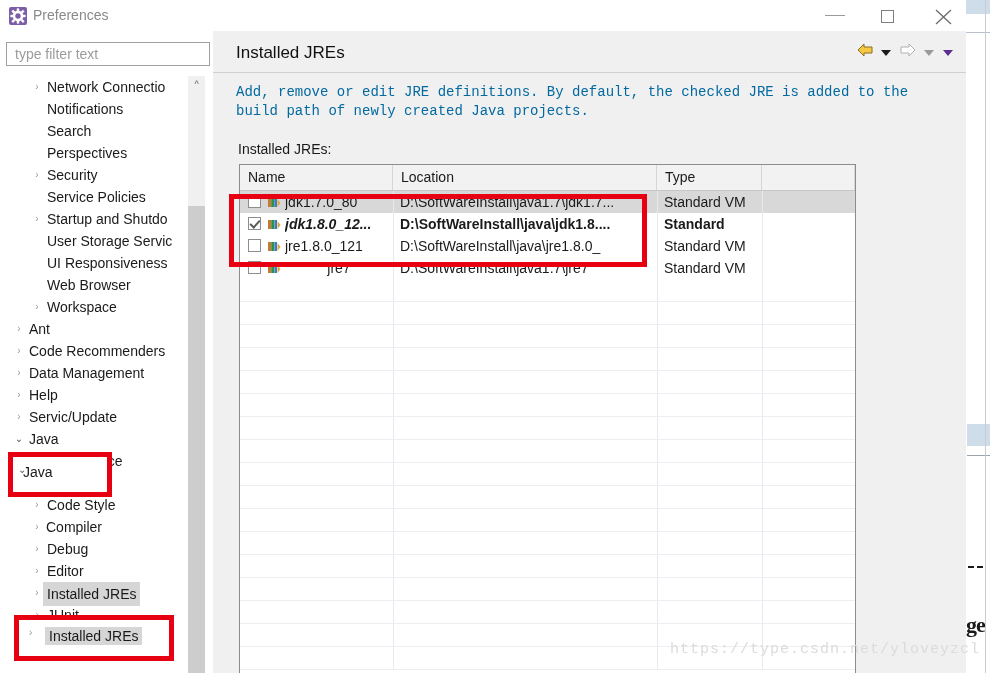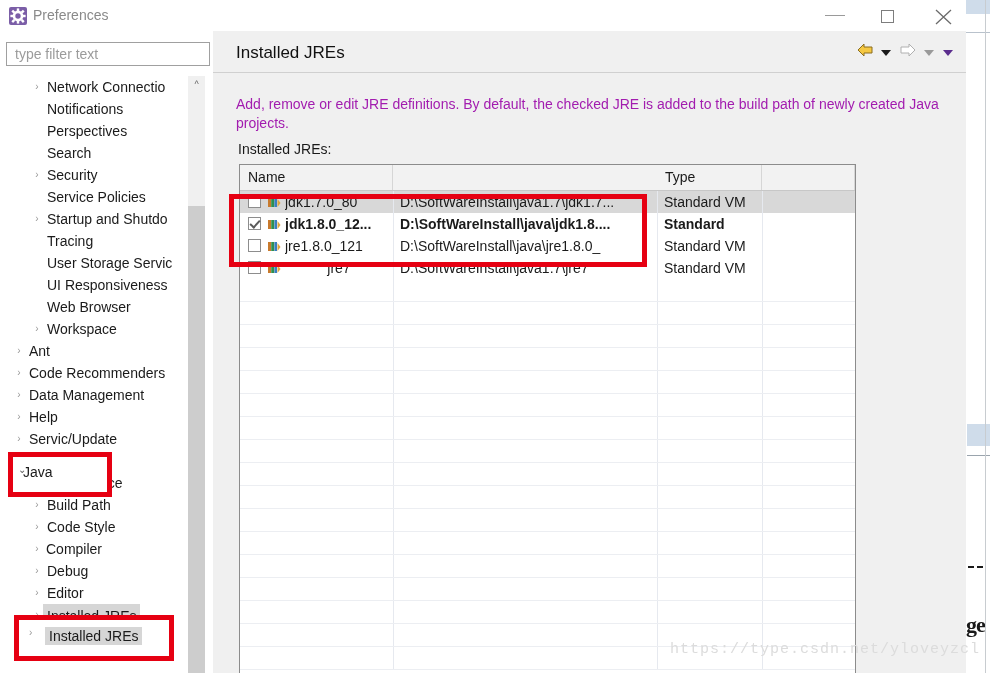--- a/index.html
+++ b/index.html
@@ -68,22 +68,22 @@
   #page-title{position:absolute;left:10px;top:4px;font-size:17px;color:#111;
               font-family:"Liberation Sans",sans-serif;}
   #header-rule{position:absolute;left:0;top:41px;width:753px;height:1px;background:#d0d0d0;}
   #nav-tools{position:absolute;right:13px;top:12px;height:20px;}
   .navitem{display:inline-block;vertical-align:middle;margin-left:5px;cursor:default;}
   .caret{width:0;height:0;border-left:5px solid transparent;border-right:5px solid transparent;
          border-top:6px solid #1a1a1a;display:inline-block;vertical-align:middle;}
   .caret.grey{border-top-color:#9a9a9a;}
   .caret.purple{border-top-color:#5b2d8e;}
 
-  #desc{position:absolute;left:23px;top:52px;width:718px;font-size:14px;line-height:19px;color:#a21caf;
-        font-family:Liberation Sans, sans-serif;margin-top:12px;}
+  #desc{position:absolute;left:23px;top:52px;width:718px;font-size:14px;line-height:19px;color:#0369a1;
+        font-family:Liberation Mono, monospace;}
   #list-label{position:absolute;left:25px;top:110px;font-size:14px;color:#1a1a1a;
               font-family:"Liberation Sans",sans-serif;}
 
   
   #table-wrap{position:absolute;left:26px;top:133px;width:617px;height:540px;
               border:1px solid #8c8c8c;background:#ffffff;box-sizing:border-box;overflow:hidden;}
   #thead{position:relative;height:25px;background:#f2f2f2;border-bottom:1px solid #c7c7c7;}
   .th{position:absolute;top:0;height:25px;line-height:25px;font-size:14px;color:#1a1a1a;
       padding-left:8px;box-sizing:border-box;border-right:1px solid #d6d6d6;
       font-family:"Liberation Sans",sans-serif;}
@@ -168,38 +168,35 @@
     </div>
     <div id="tree">
         <div class="tree-item">
           <span class="arrow" style="left: 31px;">›</span>
           <span class="lbl" style="left: 47px;">Network Connectio</span>
         </div>
         <div class="tree-item">
           <span class="lbl" style="left: 47px;">Notifications</span>
         </div>
         <div class="tree-item">
+          <span class="lbl" style="left: 47px;">Search</span>
+        </div>
+        <div class="tree-item">
           <span class="lbl" style="left: 47px;">Perspectives</span>
         </div>
         <div class="tree-item">
-          <span class="lbl" style="left: 47px;">Search</span>
-        </div>
-        <div class="tree-item">
           <span class="arrow" style="left: 31px;">›</span>
           <span class="lbl" style="left: 47px;">Security</span>
         </div>
         <div class="tree-item">
           <span class="lbl" style="left: 47px;">Service Policies</span>
         </div>
         <div class="tree-item">
           <span class="arrow" style="left: 31px;">›</span>
           <span class="lbl" style="left: 47px;">Startup and Shutdo</span>
-        </div>
-        <div class="tree-item">
-          <span class="lbl" style="left: 47px;">Tracing</span>
         </div>
         <div class="tree-item">
           <span class="lbl" style="left: 47px;">User Storage Servic</span>
         </div>
         <div class="tree-item">
           <span class="lbl" style="left: 47px;">UI Responsiveness</span>
         </div>
         <div class="tree-item">
           <span class="lbl" style="left: 47px;">Web Browser</span>
         </div>
@@ -291,20 +288,21 @@
       <span class="navitem"><i class="caret grey"></i></span>
       <span class="navitem"><i class="caret purple"></i></span>
     </div>
 
     <div id="desc">Add, remove or edit JRE definitions. By default, the checked JRE is added to the build path of newly created Java projects.</div>
     <div id="list-label">Installed JREs:</div>
 
     <div id="table-wrap">
       <div id="thead">
           <div class="th" style="left: 0px; width: 153px;">Name</div>
+          <div class="th" style="left: 153px; width: 264px;">Location</div>
           <div class="th" style="left: 417px; width: 105px;">Type</div>
           <div class="th" style="left: 522px; width: 93px;"></div>
         </div>
       <div id="tbody">
           <div class="tr shaded">
             <span class="cb"></span>
             <span class="jre-icon"><svg width="14" height="14" viewBox="0 0 14 14">
                 <rect x="1" y="3" width="3" height="9" fill="#c87a2e"></rect>
                 <rect x="4.2" y="3" width="3" height="9" fill="#2f8f4f"></rect>
                 <rect x="7.4" y="3" width="2.6" height="9" fill="#3a7ec0"></rect>
@@ -318,21 +316,21 @@
             <div class="gridline-v" style="left: 522px; height: 22px;"></div>
           </div>
           <div class="tr bold">
             <span class="cb checked"></span>
             <span class="jre-icon"><svg width="14" height="14" viewBox="0 0 14 14">
                 <rect x="1" y="3" width="3" height="9" fill="#c87a2e"></rect>
                 <rect x="4.2" y="3" width="3" height="9" fill="#2f8f4f"></rect>
                 <rect x="7.4" y="3" width="2.6" height="9" fill="#3a7ec0"></rect>
                 <path d="M10.5 4 L13.5 8 L10.5 12 Z" fill="#e0a53c"></path>
               </svg></span>
-            <span class="td cellname" style="width: 108px;">jdk1.8.0_12...</span>
+            <span class="td cellname" style="width: 108px; font-style: italic;">jdk1.8.0_12...</span>
             <span class="td" style="left: 160px; width: 255px;">D:\SoftWareInstall\java\jdk1.8....</span>
             <span class="td" style="left: 424px; width: 96px;">Standard</span>
             <div class="gridline-v" style="left: 153px; height: 22px;"></div>
             <div class="gridline-v" style="left: 417px; height: 22px;"></div>
             <div class="gridline-v" style="left: 522px; height: 22px;"></div>
           </div>
           <div class="tr">
             <span class="cb"></span>
             <span class="jre-icon"><svg width="14" height="14" viewBox="0 0 14 14">
                 <rect x="1" y="3" width="3" height="9" fill="#c87a2e"></rect>

